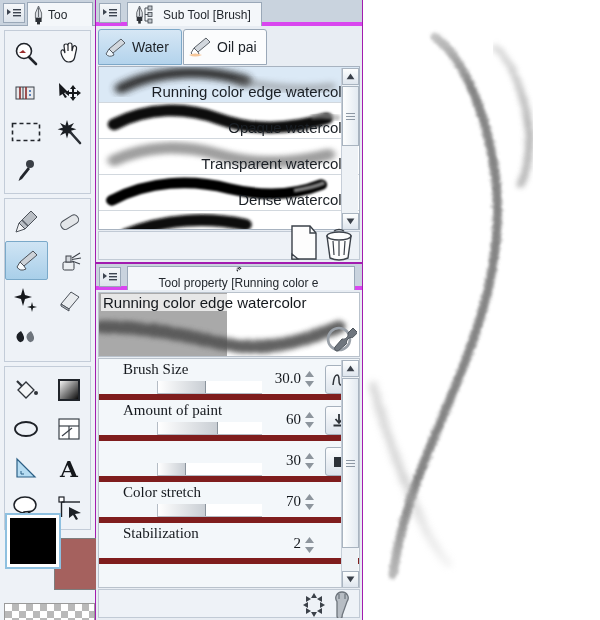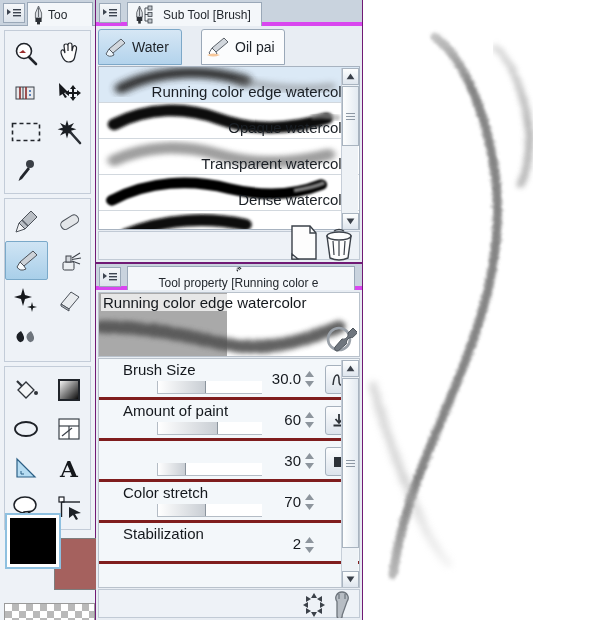--- a/index.html
+++ b/index.html
@@ -6,21 +6,21 @@
   html, body {
     margin: 0; padding: 0;
     width: 600px; height: 620px;
     overflow: hidden;
     font-family: "Liberation Sans", sans-serif;
     background: #ffffff;
   }
   #app {
     position: relative;
     width: 600px; height: 620px;
-    background: #701a75;
+    background: #a21caf;
   }
 
   
   #canvas-area {
     position: absolute;
     left: 363px; top: 0;
     width: 237px; height: 620px;
     background: #ffffff;
     overflow: hidden;
   }
@@ -144,21 +144,21 @@
     display: flex;
     overflow: hidden;
   }
   .brush-tab {
     height: 36px;
     width: 84px;
     flex: 0 0 auto;
     background: #fbfcfd;
     border: 1px solid #9aa8b8;
     border-radius: 3px 3px 0 0;
-    margin-right: 19px;
+    margin-right: 1px;
     display: flex; align-items: center;
     padding-left: 3px;
     gap: 4px;
     overflow: hidden;
     white-space: nowrap;
   }
   .brush-tab.active {
     background: linear-gradient(#d6e7f5,#b3d3ec);
     border-color: #7da8c8;
   }
@@ -262,21 +262,22 @@
     position: absolute;
     left: 2px; top: 94px;
     width: 262px; height: 230px;
     background: #f3f7fa;
     border: 1px solid #b9c2cc;
     overflow: hidden;
   }
   .prop-row {
     position: relative;
     height: 41px;
-    border-bottom: 3px solid #7f1d1d;
+    border-bottom: 6px solid #7f1d1d;
+    font-family: Liberation Serif, serif;
   }
   .prop-row .p-label {
     position: absolute; left: 24px; top: 2px;
     font-size: 15px; color: #14181d;
     white-space: nowrap;
   }
   .prop-row .p-slider {
     position: absolute; left: 58px; top: 22px;
     width: 105px; height: 13px;
     background: #ffffff;

